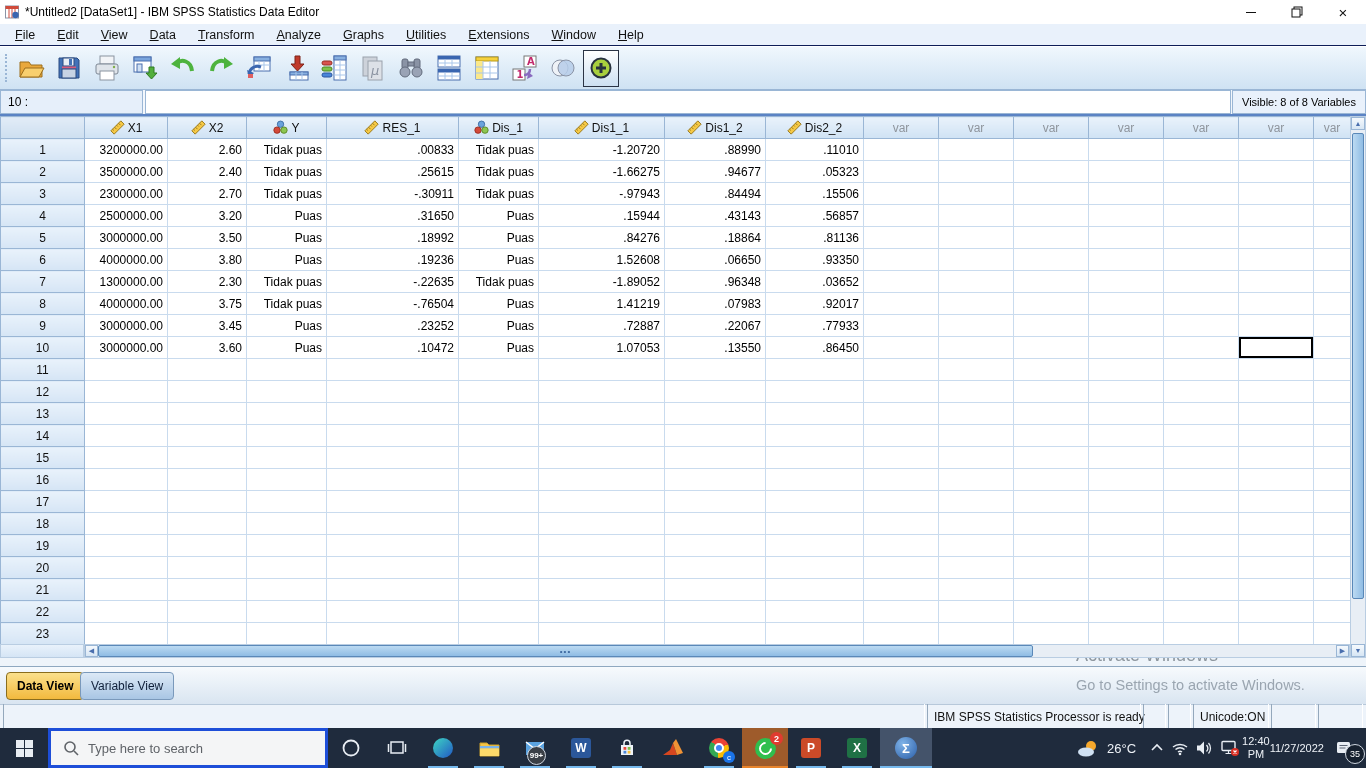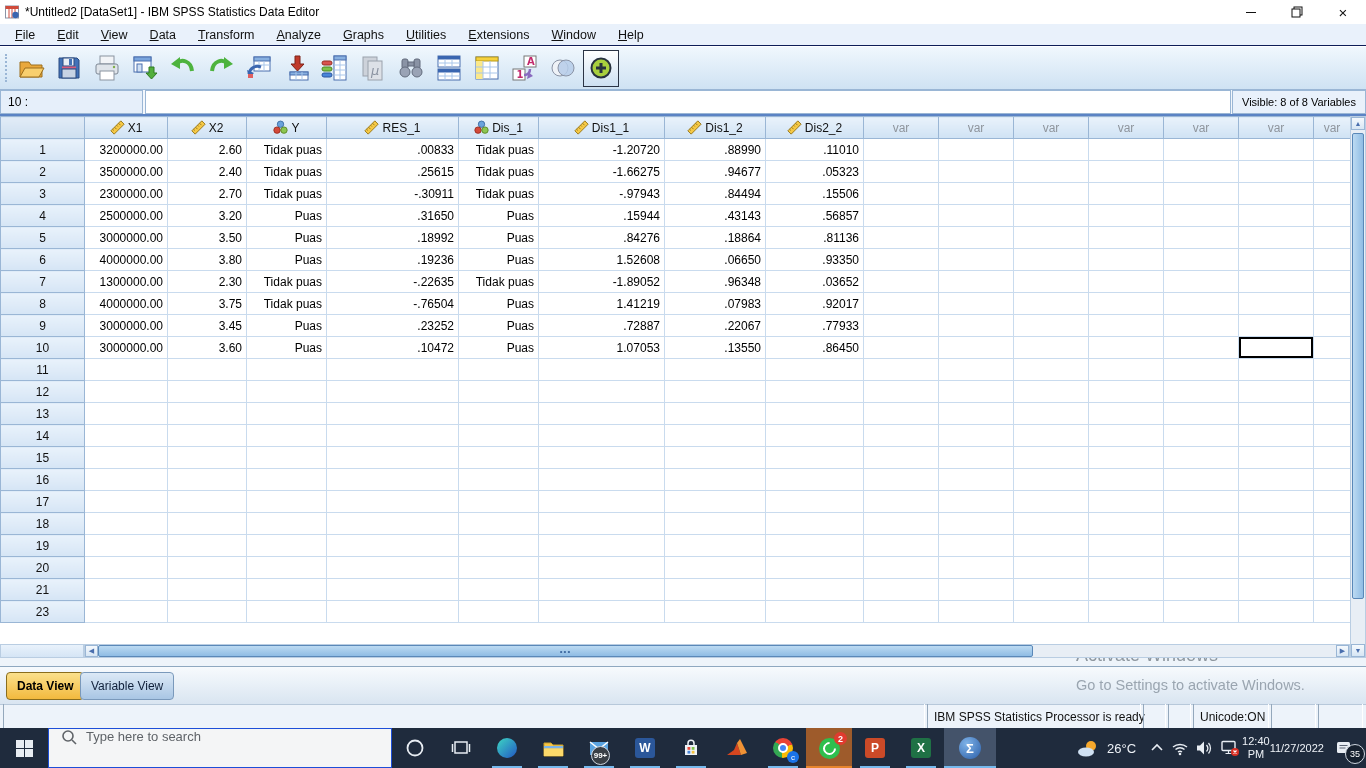--- a/index.html
+++ b/index.html
@@ -73,21 +73,21 @@
   .sb-main{flex:1;}
   .sb-proc{width:214px;}
   .sb-s1,.sb-s2{width:23px;}
   .sb-uni{width:76px;}
   .sb-s3,.sb-s4{width:45px;}
 
   
   .taskbar{position:absolute;top:728px;left:0;width:1366px;height:40px;background:#1f2b3d;display:flex;align-items:center;z-index:8;}
   .tb-app{width:46px;height:40px;position:relative;display:flex;align-items:center;justify-content:center;flex:none;}
   .tb-start{width:48px;}
-  .tb-search{width:344px;height:40px;background:#f4f5f6;border:1px solid #1d4ed8;box-sizing:border-box;display:flex;align-items:flex-start;gap:9px;padding-left:12px;flex:none;}
+  .tb-search{width:280px;height:40px;background:#f4f5f6;border:3px solid #1d4ed8;box-sizing:border-box;display:flex;align-items:center;gap:9px;padding-left:12px;flex:none;}
   .tb-search span{font-size:13px;color:#5f6368;}
   .ind{position:absolute;bottom:0;left:50%;transform:translateX(-50%);width:30px;height:2.5px;background:#76b9ed;}
   .ind-full{width:100%;}
   .ind-orange{background:#e8842c;width:100%;}
   .tile-wa{background:#9e5b2b;}
   .tile-spss{background:#44536a;width:52px;}
   .badge{position:absolute;border-radius:50%;color:#fff;display:flex;align-items:center;justify-content:center;font-weight:bold;}
   .b-mail{right:12px;bottom:3px;width:17px;height:17px;background:#3a3f46;border:1px solid #cfd6df;font-size:8px;}
   .b-wa{right:5px;top:4px;width:13px;height:13px;background:#e03b2f;font-size:9px;}
   .b-chrome{right:7px;bottom:5px;width:12px;height:12px;background:#1a73e8;font-size:8px;font-weight:normal;}
@@ -828,20 +828,38 @@
             <td></td>
             <td></td>
             <td></td>
             <td></td>
             <td></td>
             <td></td>
             <td></td>
             <td></td>
           </tr>
           <tr>
+            <th>22</th>
+            <td></td>
+            <td></td>
+            <td></td>
+            <td></td>
+            <td></td>
+            <td></td>
+            <td></td>
+            <td></td>
+            <td></td>
+            <td></td>
+            <td></td>
+            <td></td>
+            <td></td>
+            <td></td>
+            <td></td>
+          </tr>
+          <tr>
             <th>23</th>
             <td></td>
             <td></td>
             <td></td>
             <td></td>
             <td></td>
             <td></td>
             <td></td>
             <td></td>
             <td></td>

